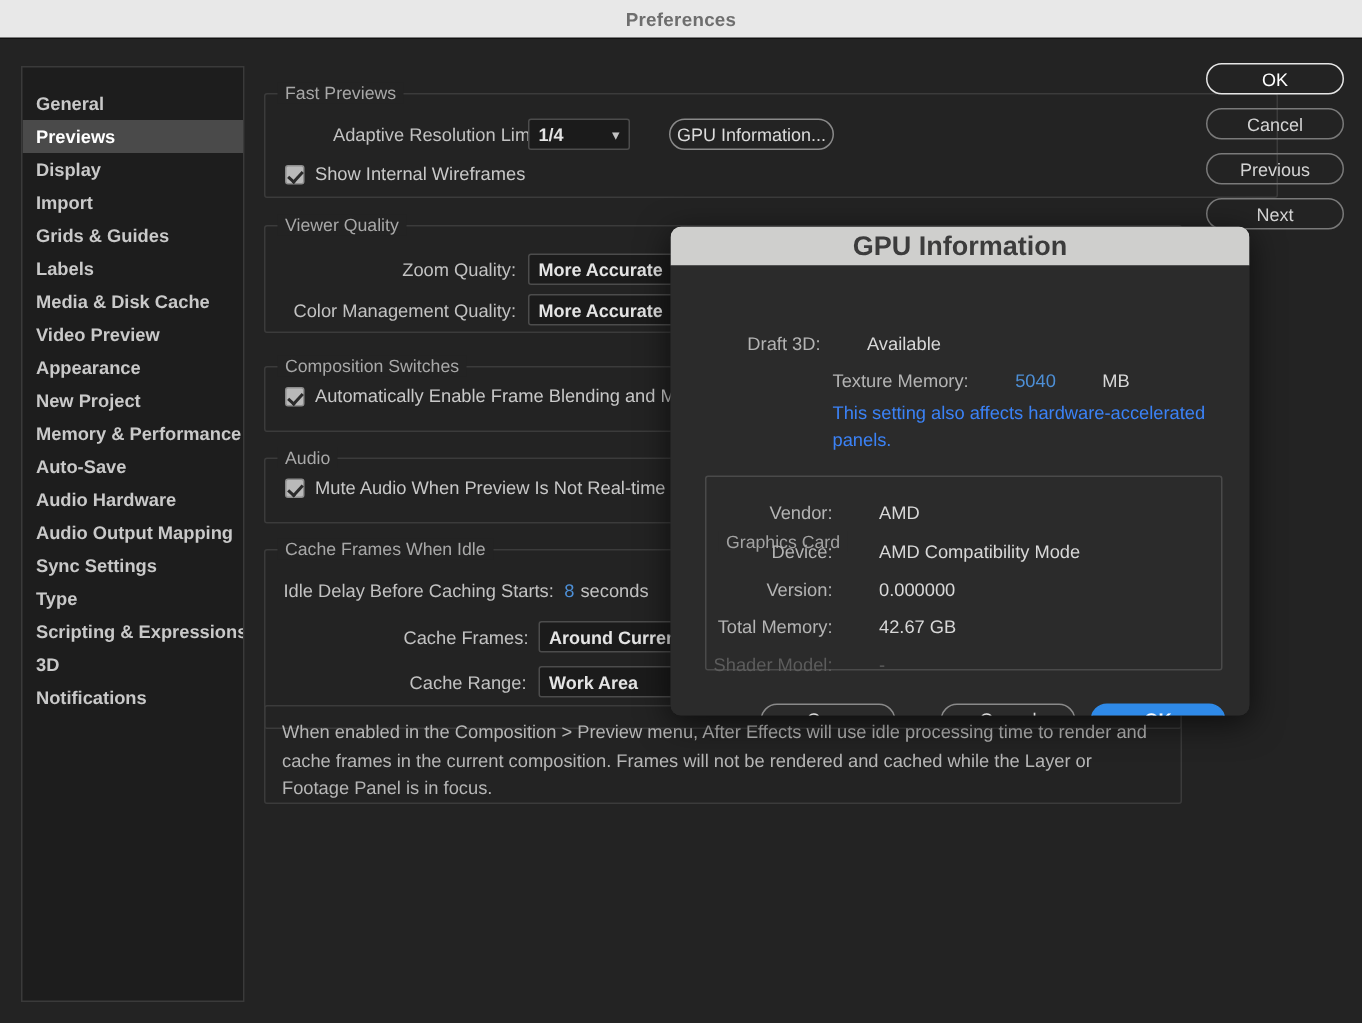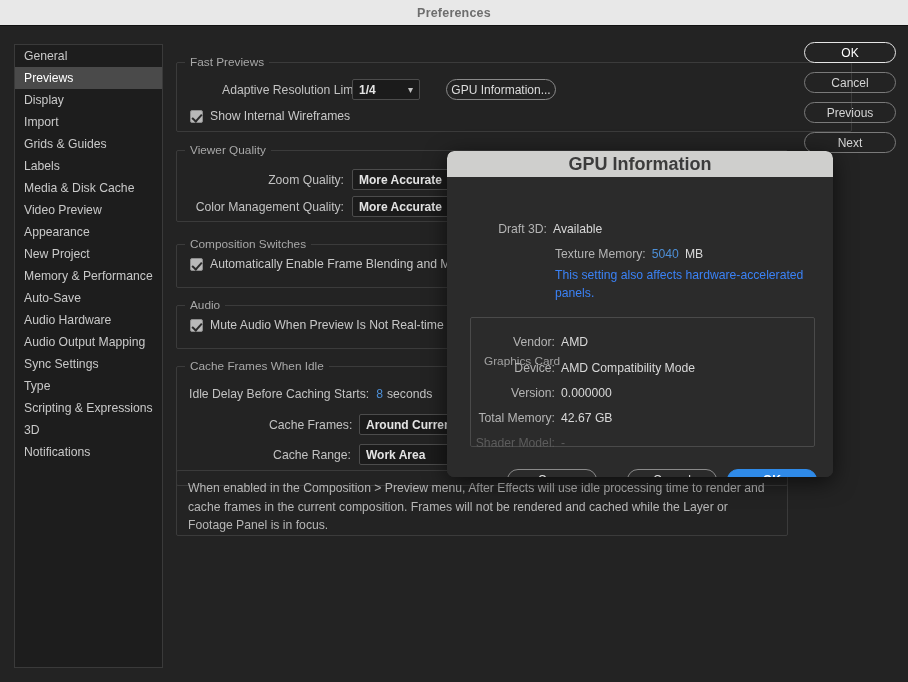--- a/index.html
+++ b/index.html
@@ -39,22 +39,23 @@
   }
 
   
   .sidebar {
     position: absolute;
     left: 14px; top: 44px;
     width: 149px;
     height: 624px;
     background: #1d1d1d;
     border: 1px solid #3a3a3a;
-    padding-top: 0;
+    padding-top: 13px;
     overflow: hidden;
+    font-weight: bold;
   }
   .side-item {
     height: 22px;
     line-height: 22px;
     padding-left: 9px;
     font-size: 12.2px;
     color: #c9c9c9;
     white-space: nowrap;
   }
   .side-item.selected {
@@ -238,20 +239,21 @@
     position: relative;
     height: 300px;
     background: #2b2b2b;
   }
 
   .m-row {
     position: absolute;
     display: flex;
     align-items: flex-end;
     white-space: nowrap;
+    gap: 25px;
   }
   .m-label {
     font-size: 12.2px;
     color: #b4b4b4;
     text-align: right;
     white-space: nowrap;
   }
   .m-value {
     font-size: 12.2px;
     color: #d8d8d8;

